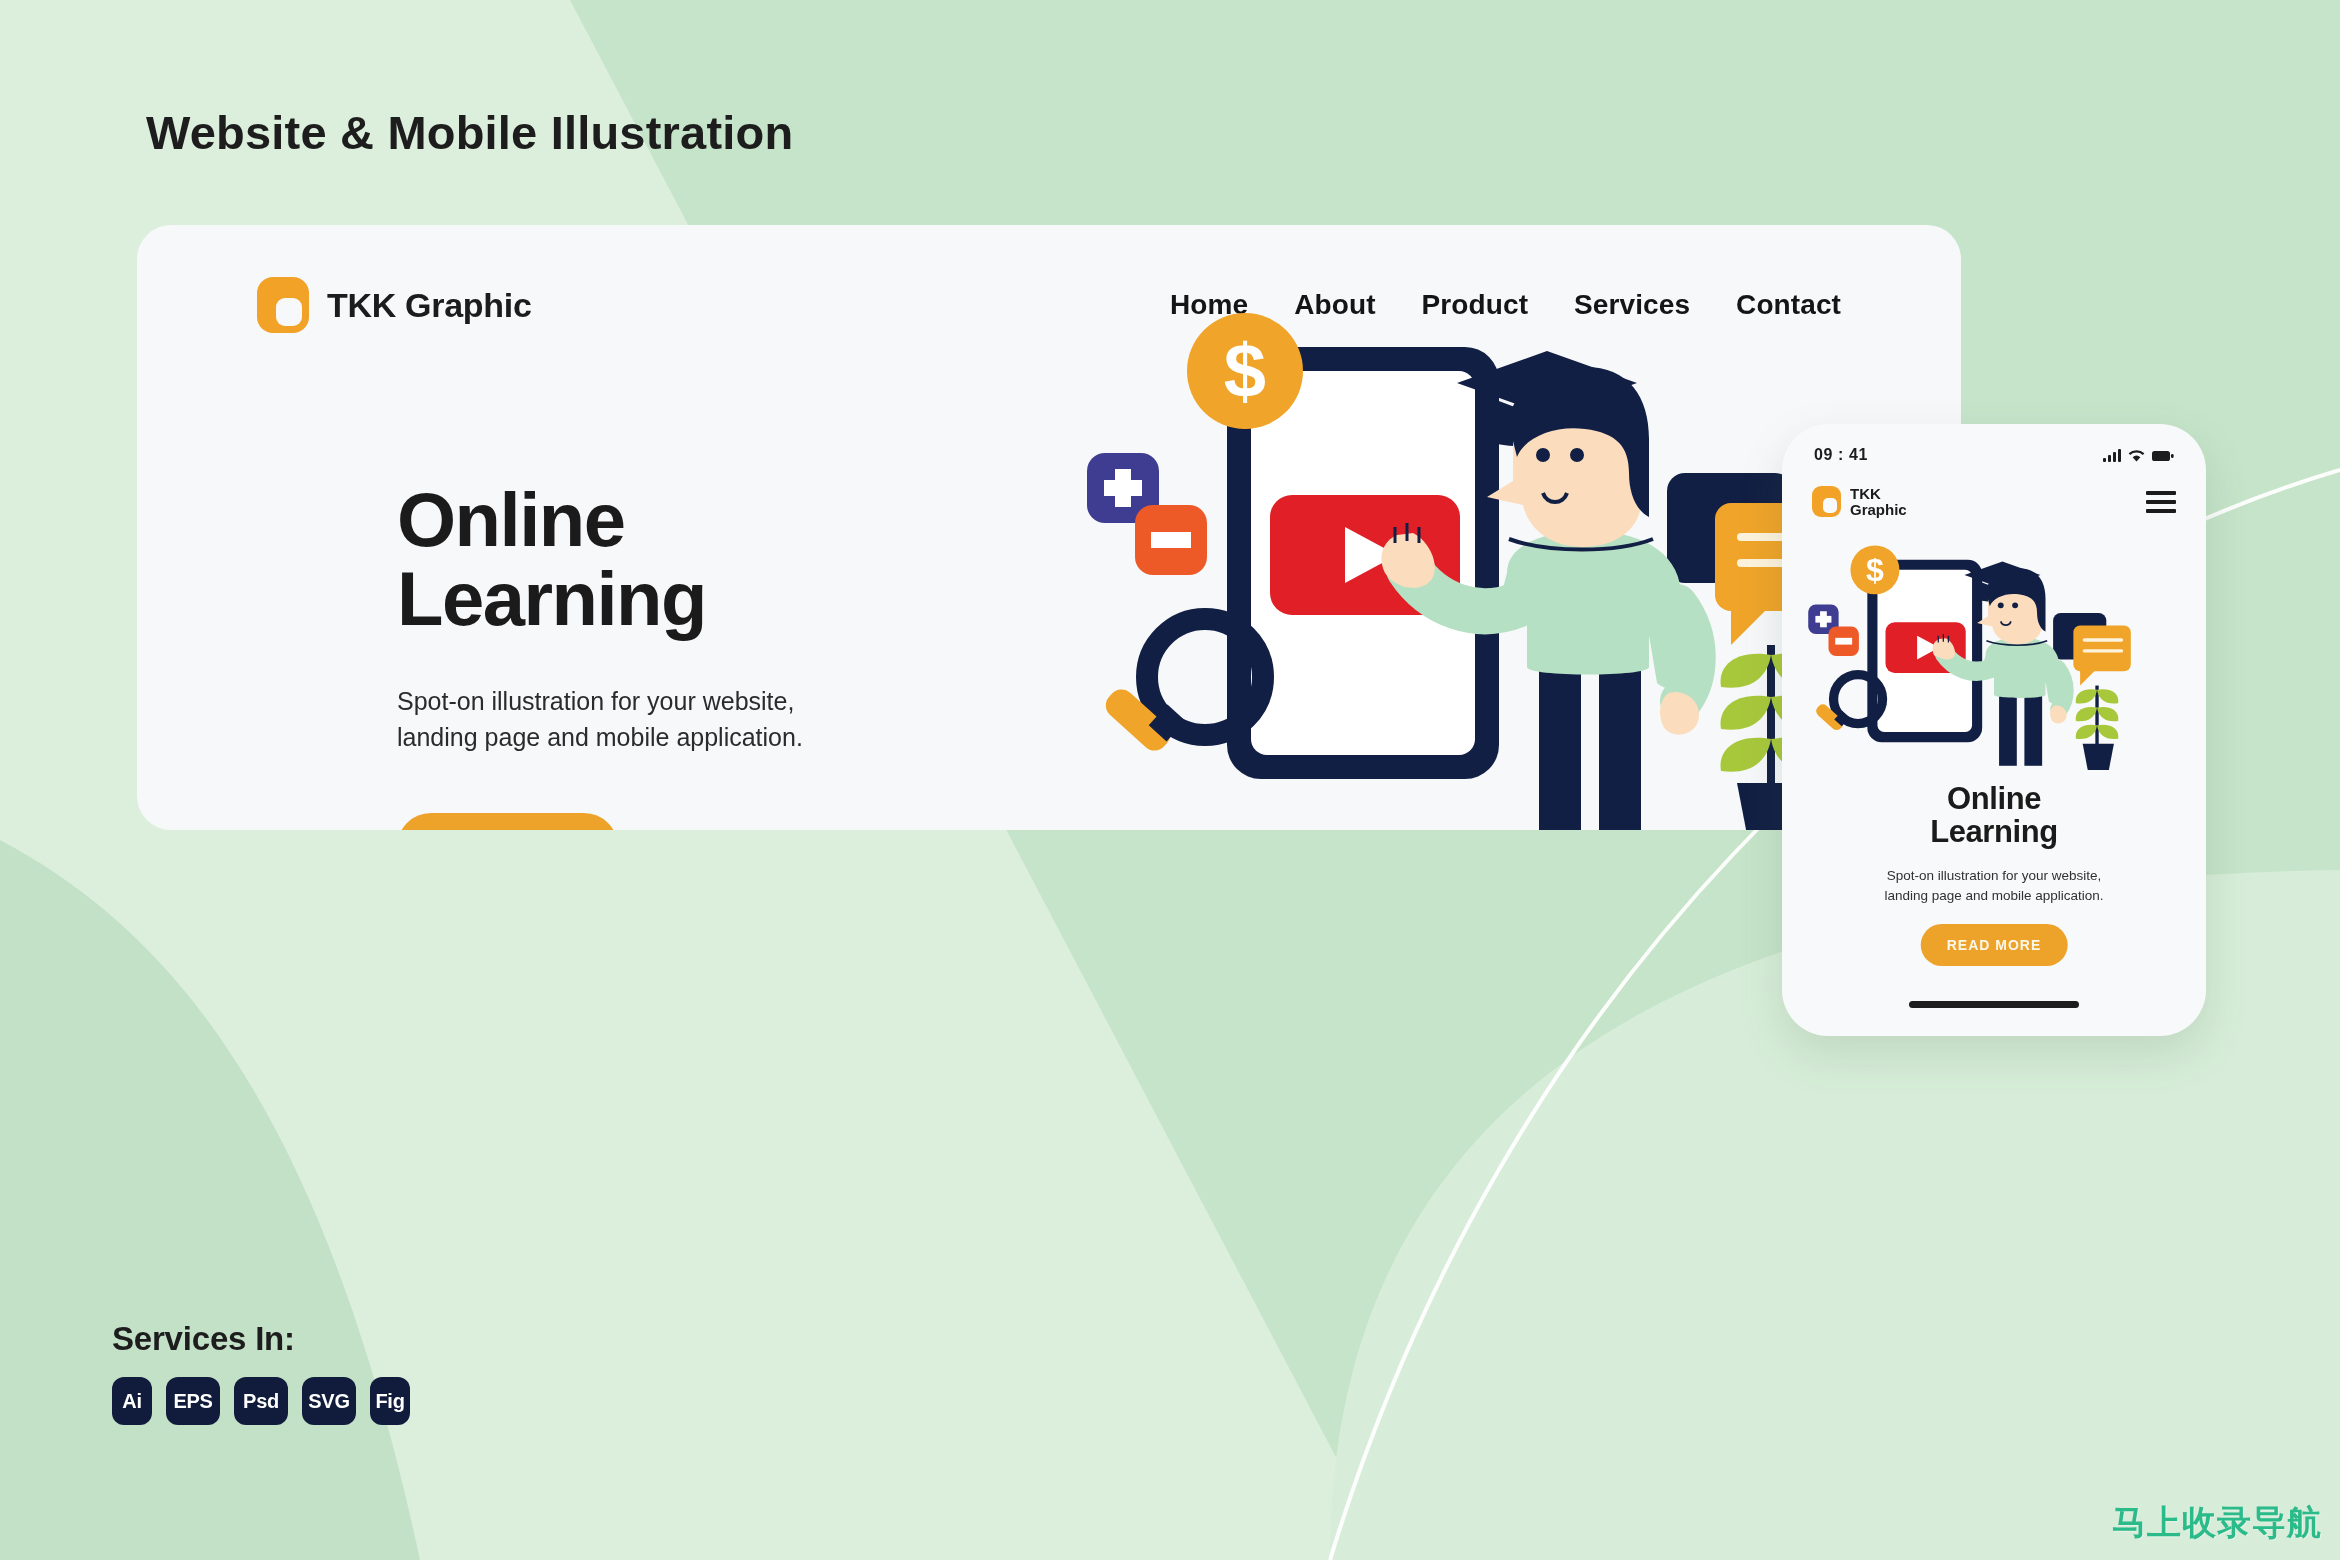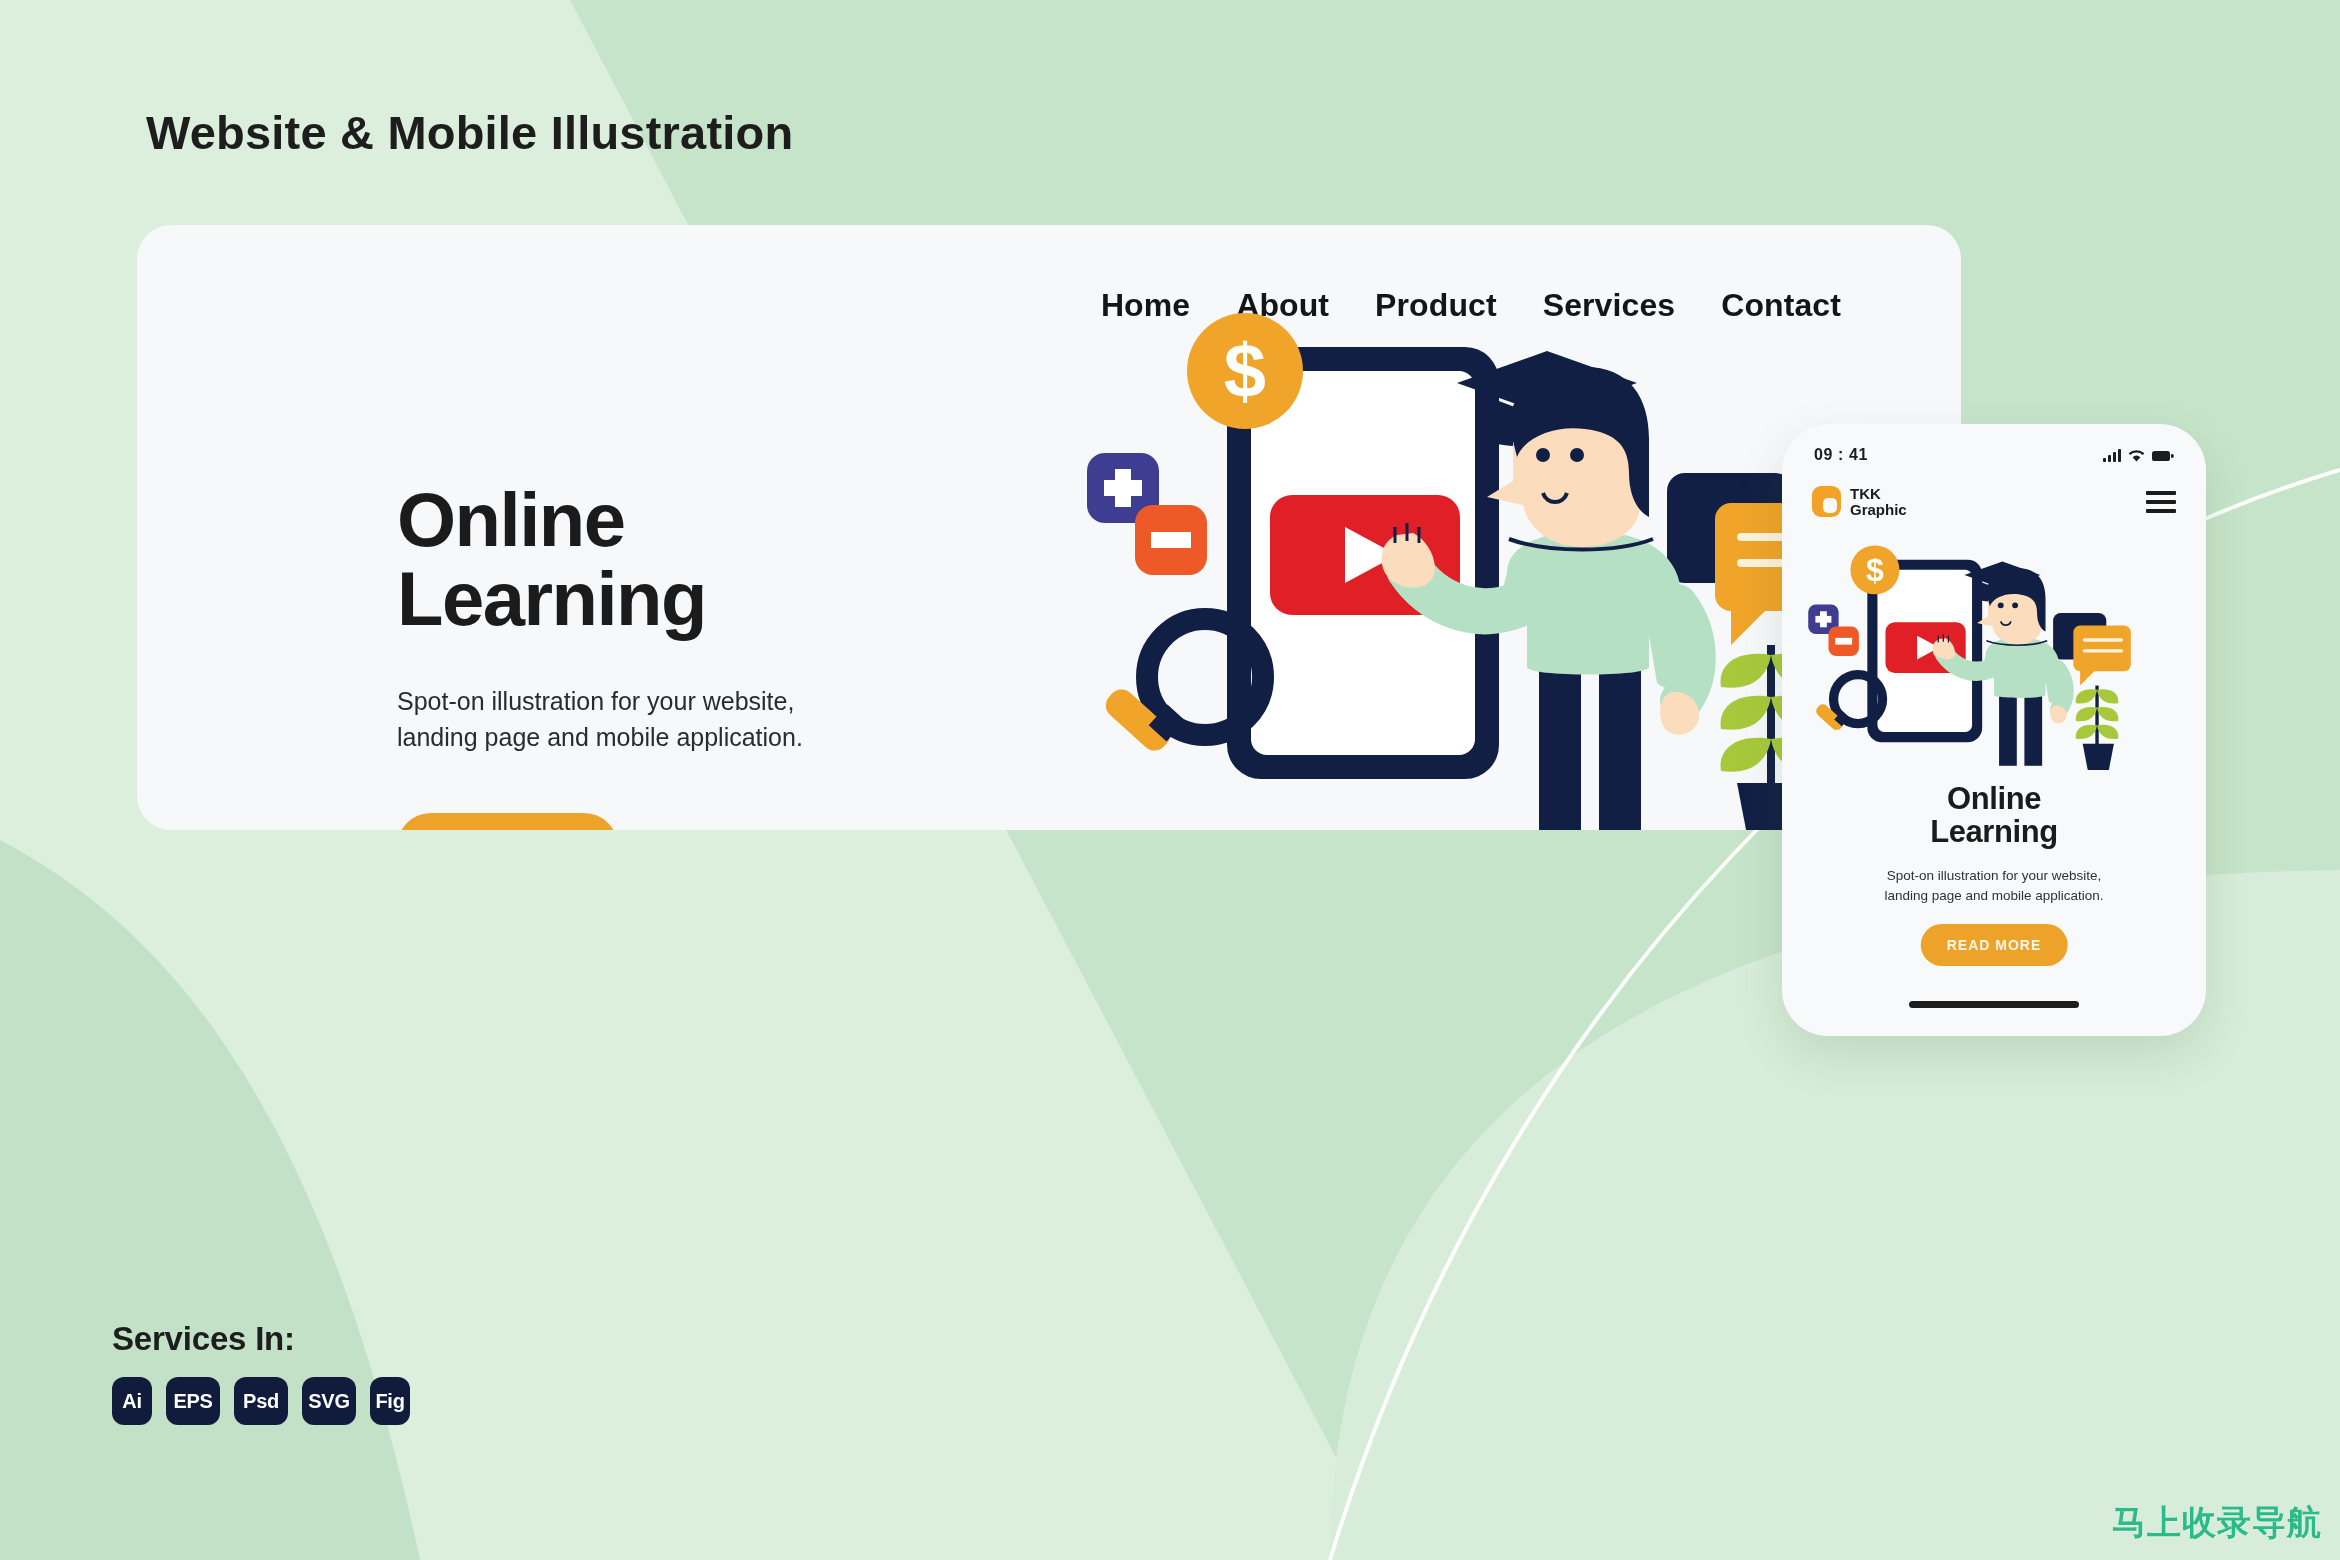--- a/index.html
+++ b/index.html
@@ -64,21 +64,21 @@
     font-size: 34px; font-weight: bold; color: #1c1c1c;
     letter-spacing: -0.3px;
   }
   .nav-links {
     margin-left: auto;
     display: flex;
     align-items: center;
     gap: 46px;
   }
   .nav-link {
-    font-size: 32px;
+    font-size: 28px;
     font-weight: bold;
     color: #151515;
     text-decoration: none;
     letter-spacing: 0.1px;
   }
 
   
   .hero-copy { position: absolute; left: 260px; top: 255px; width: 620px; }
   .hero-title {
     font-size: 76px;
@@ -214,20 +214,24 @@
   <path d="M0,1560 L0,840 C190,940 330,1140 420,1560 Z" fill="#c2e1c6"></path>
   <path d="M1330,1560 C1330,1140 1620,880 2340,870 L2340,1560 Z" fill="#d7edd9"></path>
   <path d="M2340,470 C1900,600 1500,1000 1330,1560" stroke="#ffffff" stroke-width="4" fill="none" opacity="0.95"></path>
 </svg>
 
 <div class="page-title">Website &amp; Mobile Illustration</div>
 
 <div class="hero-card">
 
   <div class="navbar">
+    <div class="brand">
+      <div class="brand-mark"></div>
+      <div class="brand-name">TKK Graphic</div>
+    </div>
     <nav class="nav-links">
       <a class="nav-link" href="#">Home</a>
       <a class="nav-link" href="#">About</a>
       <a class="nav-link" href="#">Product</a>
       <a class="nav-link" href="#">Services</a>
       <a class="nav-link" href="#">Contact</a>
     </nav>
   </div>
 
   <div class="hero-copy">

